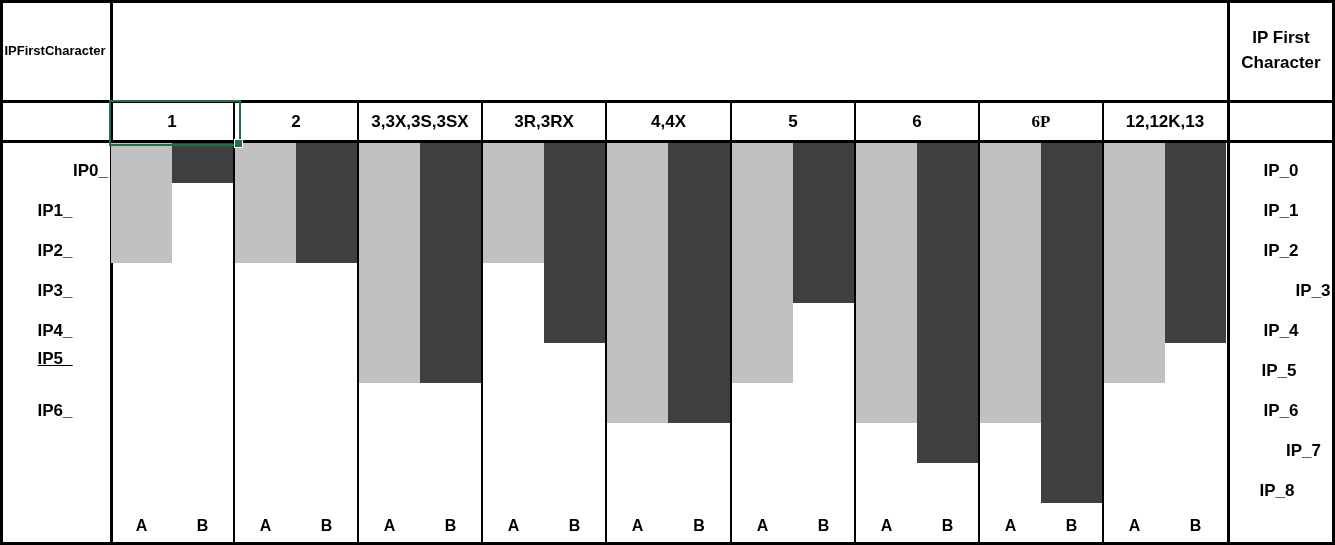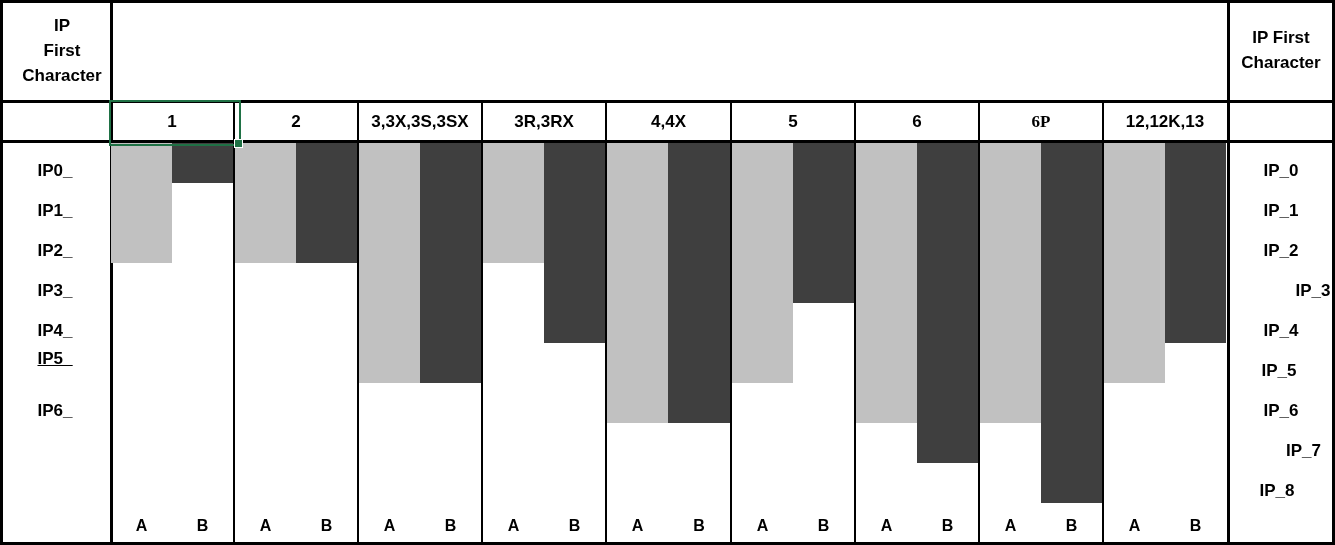--- a/index.html
+++ b/index.html
@@ -3,21 +3,21 @@
 <meta charset="utf-8">
 <style>
   html,body{margin:0;padding:0;background:#ffffff;}
   .stage{
     position:relative;width:1335px;height:545px;background:#ffffff;
     font-family:"Liberation Sans",sans-serif;font-weight:bold;color:#000;
     overflow:hidden;
   }
   .hline,.vline{position:absolute;background:#000000;}
   .cell{position:absolute;display:flex;align-items:center;justify-content:center;text-align:center;}
-  .left-header{left:0;top:0;width:110px;height:100px;flex-direction:column;font-size:17px;line-height:25px;padding-left:7px;}
+  .left-header{left:0;top:0;width:110px;height:100px;flex-direction:row;font-size:13px;line-height:25px;}
   .center-header{left:113px;top:0;width:1114px;height:100px;font-size:18px;}
   .right-header{left:1230px;top:0;width:102px;height:100px;flex-direction:column;font-size:17px;line-height:25px;}
   .col-header{position:absolute;top:103px;height:37px;display:flex;align-items:center;justify-content:center;font-size:17px;}
   .bar{position:absolute;top:143px;}
   .axis-label{position:absolute;height:22px;line-height:22px;text-align:center;font-size:17px;}
   .ab-label{position:absolute;top:514px;height:24px;line-height:24px;text-align:center;font-size:16px;}
   .selection{position:absolute;z-index:5;}
   .fill-handle{position:absolute;right:-4px;bottom:-4px;width:7px;height:7px;border:1px solid #ffffff;}
 </style>
 </head>
@@ -96,21 +96,21 @@
       <div class="bar" style="left: 980px; width: 61px; height: 280px; background: rgb(193, 193, 193);"></div>
       <div class="bar" style="left: 1041px; width: 61px; height: 360px; background: rgb(63, 63, 63);"></div>
       <div class="ab-label" style="left: 980px; width: 61px;">A</div>
       <div class="ab-label" style="left: 1041px; width: 61px;">B</div>
       <div class="vline" style="left: 1102px; top: 100px; width: 2px; height: 445px;"></div>
       <div class="col-header" style="left: 1103px; width: 124px;">12,12K,13</div>
       <div class="bar" style="left: 1104px; width: 61px; height: 240px; background: rgb(193, 193, 193);"></div>
       <div class="bar" style="left: 1165px; width: 61px; height: 200px; background: rgb(63, 63, 63);"></div>
       <div class="ab-label" style="left: 1104px; width: 61px;">A</div>
       <div class="ab-label" style="left: 1165px; width: 61px;">B</div>
-      <div class="axis-label" style="left: 2px; width: 106px; top: 160px;">IP0_</div>
+      <div class="axis-label" style="left: 2px; width: 106px; top: 160px; text-align: right;">IP0_</div>
       <div class="axis-label" style="left: 2px; width: 106px; top: 200px;">IP1_</div>
       <div class="axis-label" style="left: 2px; width: 106px; top: 240px;">IP2_</div>
       <div class="axis-label" style="left: 2px; width: 106px; top: 280px;">IP3_</div>
       <div class="axis-label" style="left: 2px; width: 106px; top: 320px;">IP4_</div>
       <div class="axis-label" style="left: 2px; width: 106px; top: 348px; text-decoration: underline;">IP5_</div>
       <div class="axis-label" style="left: 2px; width: 106px; top: 400px;">IP6_</div>
       <div class="axis-label" style="left: 1230px; width: 102px; top: 160px;">IP_0</div>
       <div class="axis-label" style="left: 1230px; width: 102px; top: 200px;">IP_1</div>
       <div class="axis-label" style="left: 1230px; width: 102px; top: 240px;">IP_2</div>
       <div class="axis-label" style="left: 1230px; width: 102px; top: 280px; margin-left: 32px;">IP_3</div>

